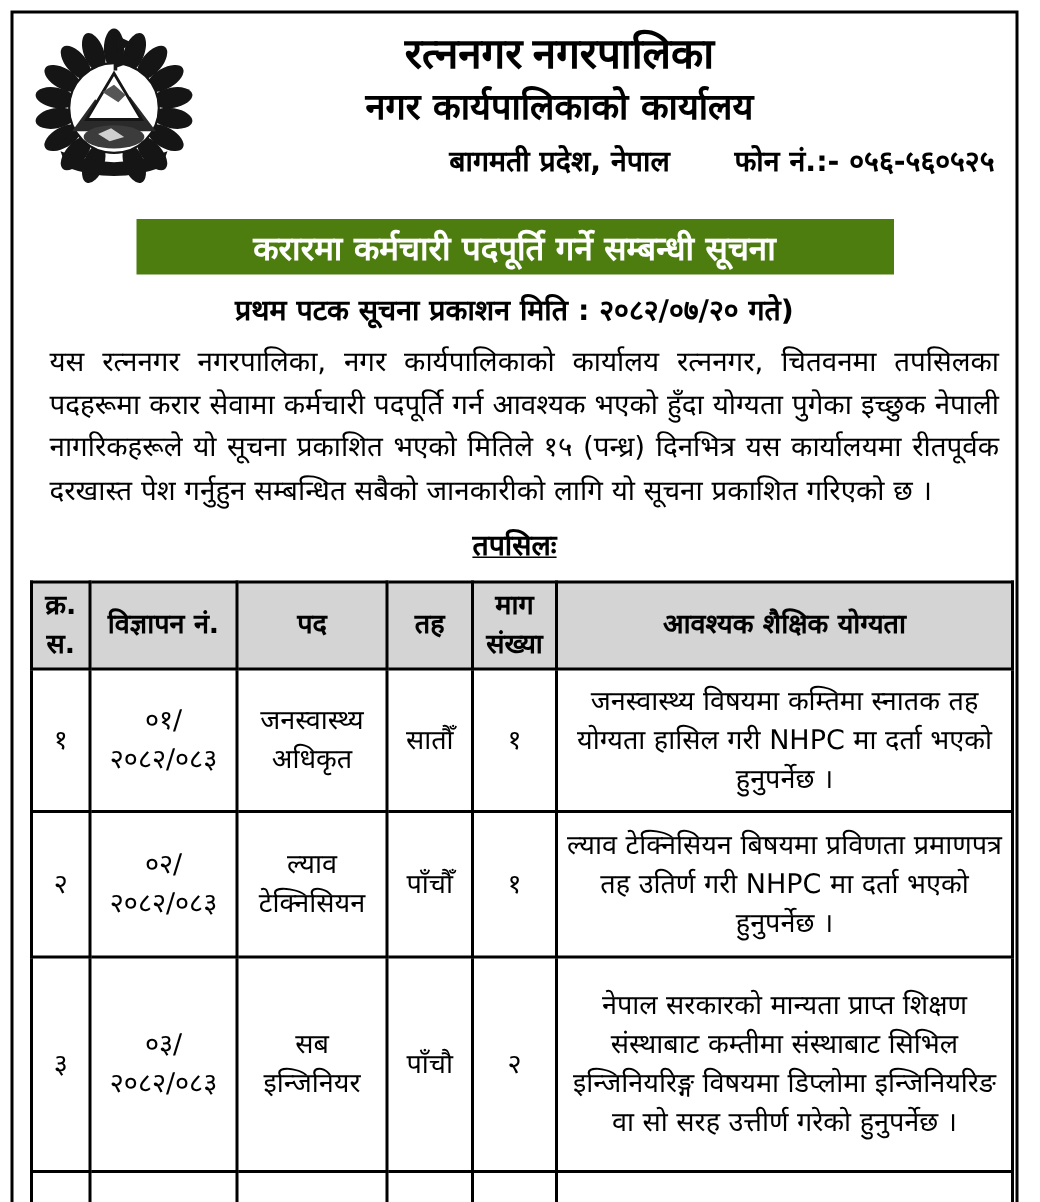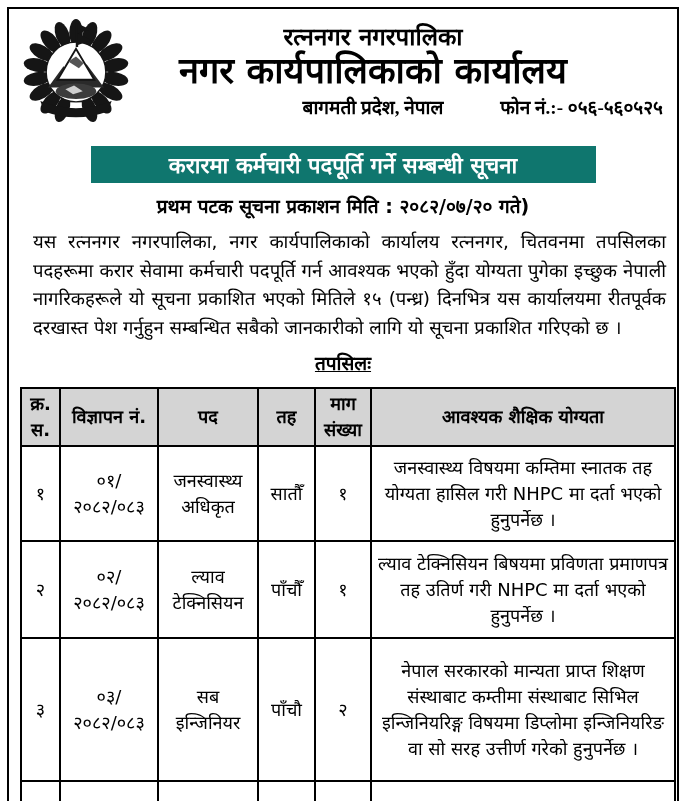--- a/index.html
+++ b/index.html
@@ -9,24 +9,24 @@
     font-family:"DejaVu Sans","Liberation Sans",sans-serif;
   }
   .page-frame {
     position:absolute; left:7px; top:7px; width:672px; height:900px;
     border:2px solid #000; background:#fff;
   }
   
   .header { position:relative; padding-top:8px; min-height:130px; }
   .logo { position:absolute; left:14px; top:8px; width:106px; height:110px; }
   .head-text { margin-left:60px; text-align:center; }
-  .line-municipality { font-size:24px; font-weight:bold; line-height:32px; margin-top:4px; }
-  .line-office       { font-size:36px; font-weight:bold; line-height:36px; }
+  .line-municipality { font-size:28px; font-weight:bold; line-height:32px; margin-top:4px;font-family:Liberation Serif, serif; }
+  .line-office       { font-size:24px; font-weight:bold; line-height:36px; }
   .line-location     { font-size:19px; font-weight:bold; line-height:26px; margin-top:5px; }
-  .line-bottom { position:relative; margin-top:6px; height:26px;font-family:Liberation Serif, serif; }
+  .line-bottom { position:relative; margin-top:6px; height:26px; }
   .line-province { text-align:center; font-size:19px; font-weight:bold; line-height:26px; }
   .line-phone {
     position:absolute; right:14px; top:0;
     font-size:19px; font-weight:bold; line-height:26px;
   }
   
   .banner {
     width:505px; margin:7px auto 0 auto; padding:3px 0 4px 0;
     text-align:center; font-size:22px; font-weight:bold;
   }
@@ -107,21 +107,21 @@
     <div class="head-text">
       <div class="line-municipality">रत्ननगर नगरपालिका</div>
       <div class="line-office">नगर कार्यपालिकाको कार्यालय</div>
       <div class="line-bottom">
         <div class="line-province">बागमती प्रदेश, नेपाल</div>
         <div class="line-phone">फोन नं.:- ०५६-५६०५२५</div>
       </div>
     </div>
   </div>
 
-  <div class="banner" style="background:#0f766e;color:#fff;text-align:center;">करारमा कर्मचारी पदपूर्ति गर्ने सम्बन्धी सूचना</div>
+  <div class="banner" style="background:#4d7c0f;color:#fff;text-align:center;">करारमा कर्मचारी पदपूर्ति गर्ने सम्बन्धी सूचना</div>
 
   <div class="pub-line">प्रथम पटक सूचना प्रकाशन मिति : २०८२/०७/२० गते)</div>
 
   <div class="body-par">यस रत्ननगर नगरपालिका, नगर कार्यपालिकाको कार्यालय रत्ननगर, चितवनमा तपसिलका पदहरूमा करार सेवामा कर्मचारी पदपूर्ति गर्न आवश्यक भएको हुँदा योग्यता पुगेका इच्छुक नेपाली नागरिकहरूले यो सूचना प्रकाशित भएको मितिले १५ (पन्ध्र) दिनभित्र यस कार्यालयमा रीतपूर्वक दरखास्त पेश गर्नुहुन सम्बन्धित सबैको जानकारीको लागि यो सूचना प्रकाशित गरिएको छ ।</div>
 
   <div class="tapasil">तपसिलः</div>
 
   <table class="vac">
     <colgroup>
       <col class="col-sn">

